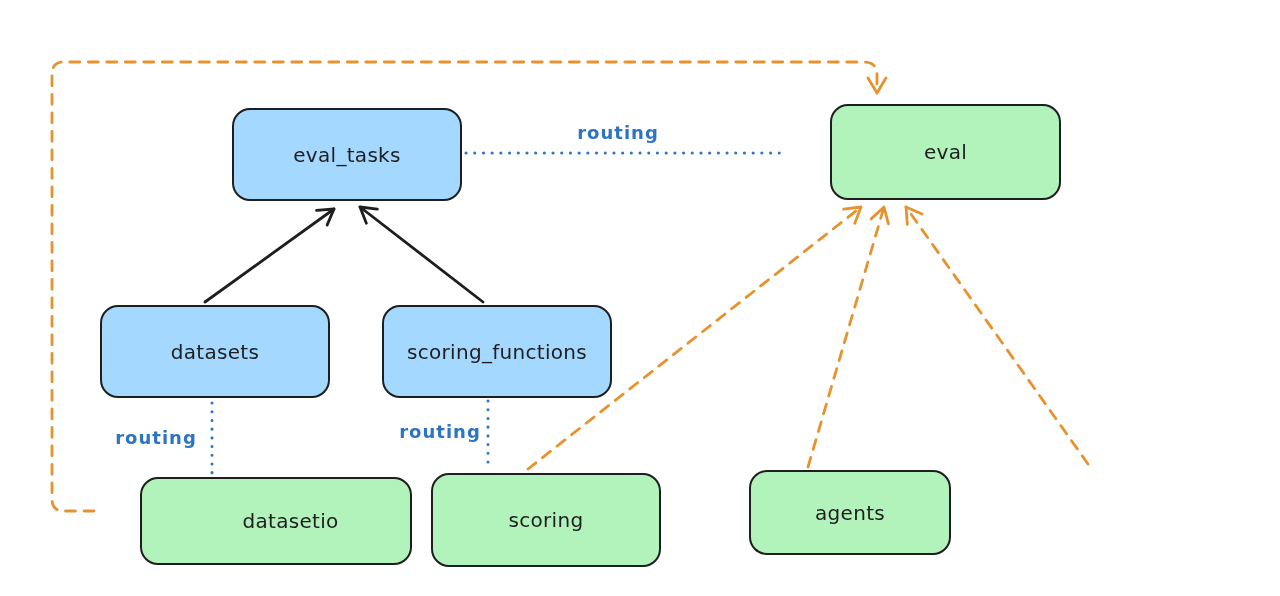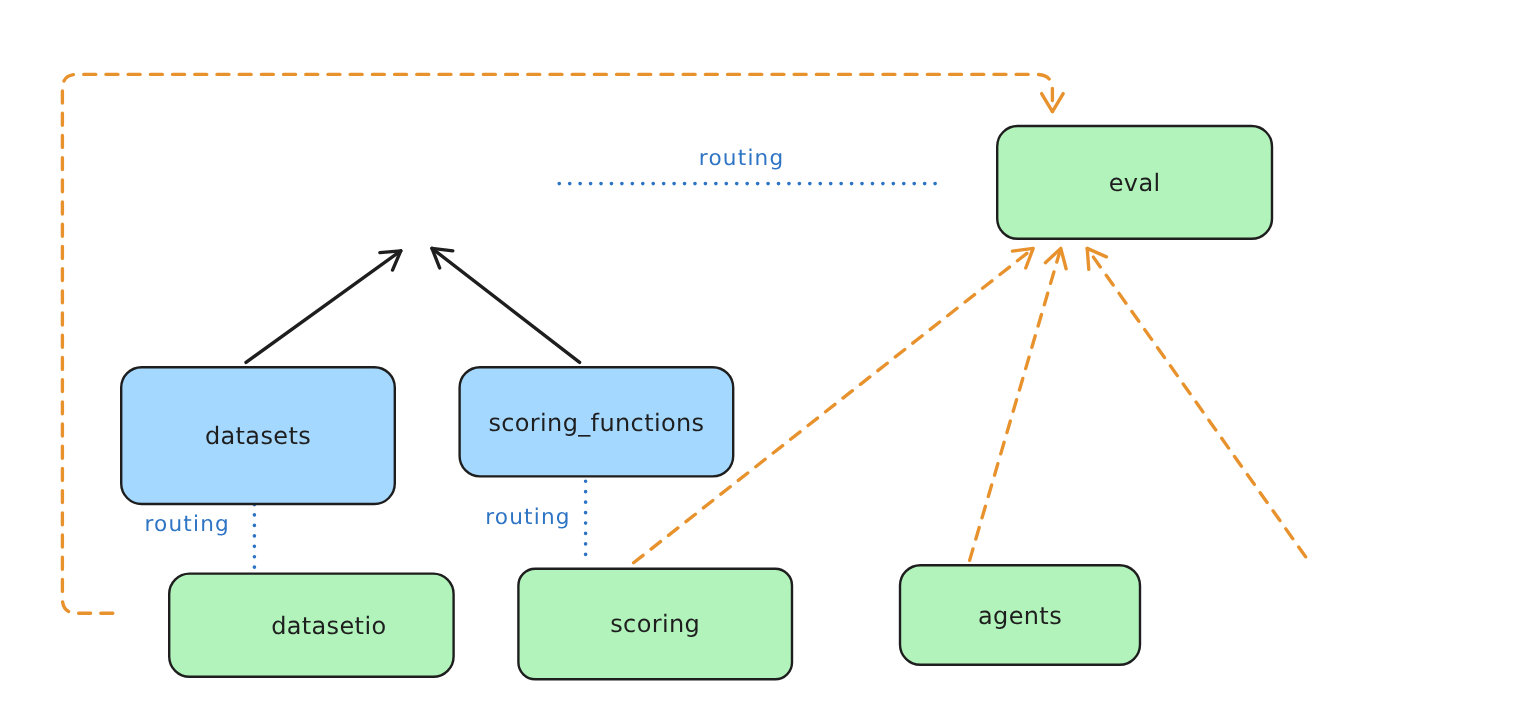--- a/index.html
+++ b/index.html
@@ -34,21 +34,21 @@
     letter-spacing: 0.3px;
     z-index: 2;
   }
   .node.api      { background: #a5d8ff; }
   .node.provider { background: #b2f2bb; margin-left: 44px; }
   .edge-label {
     position: absolute;
     transform: translate(-50%, -50%);
     color: #2e74c4;
     font-size: 18px;
-    font-weight: normal;
+    font-weight: bold;
     letter-spacing: 1px;
     white-space: nowrap;
     z-index: 3;
   }
 </style>
 </head>
 <body>
 
 <div class="canvas">
 
@@ -68,38 +68,41 @@
     <path d="M466,153 L783,153" fill="none" stroke="#2e74c4" stroke-width="3" stroke-linecap="round" stroke-dasharray="0.1 8.6"></path>
     <path d="M212,403 L212,473" fill="none" stroke="#2e74c4" stroke-width="3" stroke-linecap="round" stroke-dasharray="0.1 8.6"></path>
     <path d="M488,401 L488,469" fill="none" stroke="#2e74c4" stroke-width="3" stroke-linecap="round" stroke-dasharray="0.1 8.6"></path>
 
     <path d="M94,511 L64,511 Q52,511 52,499 L52,74 Q52,62 64,62 L864,62 Q877,62 877,75 L877,93" fill="none" stroke="#e8922e" stroke-width="2.8" stroke-linecap="round" stroke-dasharray="10 8.5" marker-end="url(#arrowOrange)"></path>
     <path d="M528,469 L861,207" fill="none" stroke="#e8922e" stroke-width="2.8" stroke-linecap="round" stroke-dasharray="10 8.5" marker-end="url(#arrowOrange)"></path>
     <path d="M808,467 L884,207" fill="none" stroke="#e8922e" stroke-width="2.8" stroke-linecap="round" stroke-dasharray="10 8.5" marker-end="url(#arrowOrange)"></path>
     <path d="M1088,464 L906,207" fill="none" stroke="#e8922e" stroke-width="2.8" stroke-linecap="round" stroke-dasharray="10 8.5" marker-end="url(#arrowOrange)"></path>
   </svg>
 
+  <div class="node api" style="left:232px; top:108px; width:230px; height:93px;">
+    <span>eval_tasks</span>
+  </div>
 
   <div class="node provider" style="left:786px; top:104px; width:231px; height:96px;">
     <span>eval</span>
   </div>
 
-  <div class="node api" style="left:100px; top:305px; width:230px; height:116px;">
+  <div class="node api" style="left:100px; top:305px; width:230px; height:93px;">
     <span>datasets</span>
   </div>
 
   <div class="node api" style="left:382px; top:305px; width:230px; height:93px;">
     <span>scoring_functions</span>
   </div>
 
-  <div class="node provider" style="left:96px; top:477px; width:239px; height:88px;padding-left:29px;">
+  <div class="node provider" style="left:96px; top:477px; width:272px; height:88px;padding-left:29px;">
     <span>datasetio</span>
   </div>
 
-  <div class="node provider" style="left:387px; top:473px; width:230px; height:94px;border-radius:15px;">
+  <div class="node provider" style="left:387px; top:473px; width:230px; height:94px;">
     <span>scoring</span>
   </div>
 
   <div class="node provider" style="left:705px; top:470px; width:202px; height:85px;">
     <span>agents</span>
   </div>
 
 
   <div class="edge-label" style="left:618px; top:132px;">routing</div>
 

